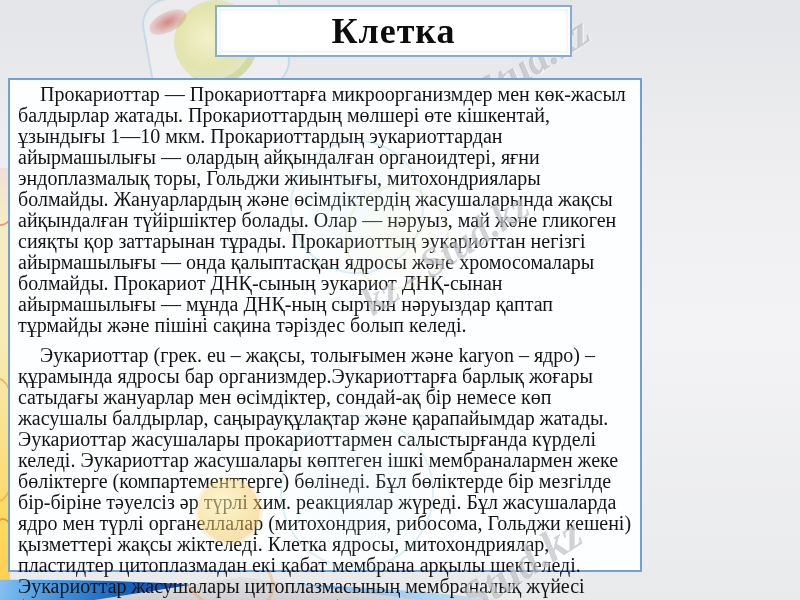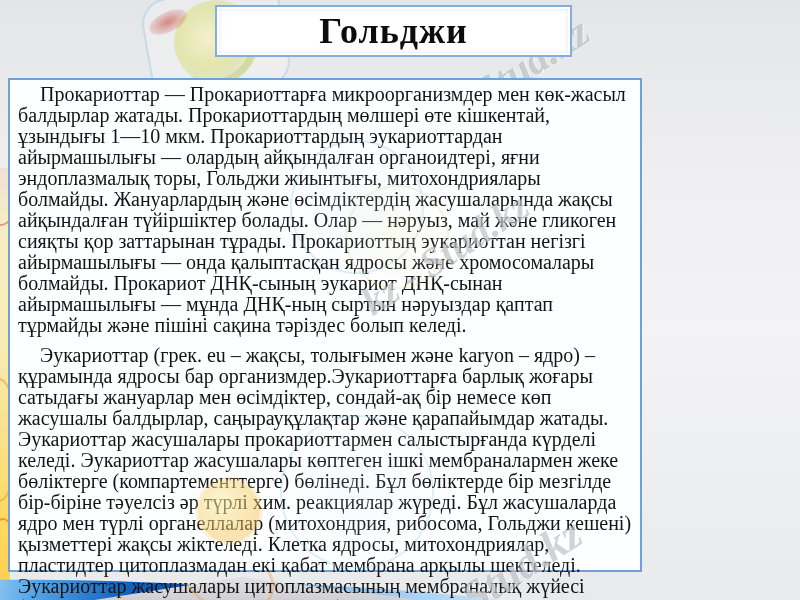--- a/index.html
+++ b/index.html
@@ -163,16 +163,16 @@
   <div class="watermark wm-title">Stud.kz</div>
   <div class="watermark wm-middle">kz - Stud.kz</div>
   <div class="watermark wm-bottom">Stud.kz</div>
 
   <div class="text-box">
     <p>Прокариоттар — Прокариоттарға микроорганизмдер мен көк-жасыл балдырлар жатады. Прокариоттардың мөлшері өте кішкентай, ұзындығы 1—10 мкм. Прокариоттардың эукариоттардан айырмашылығы — олардың айқындалған органоидтері, яғни эндоплазмалық торы, Гольджи жиынтығы, митохондриялары болмайды. Жануарлардың және өсімдіктердің жасушаларында жақсы айқындалған түйіршіктер болады. Олар — нәруыз, май және гликоген сияқты қор заттарынан тұрады. Прокариоттың эукариоттан негізгі айырмашылығы — онда қалыптасқан ядросы және хромосомалары болмайды. Прокариот ДНҚ-сының эукариот ДНҚ-сынан айырмашылығы — мұнда ДНҚ-ның сыртын нәруыздар қаптап тұрмайды және пішіні сақина тәріздес болып келеді.</p>
     <p>Эукариоттар (грек. eu – жақсы, толығымен және karyon – ядро) – құрамында ядросы бар организмдер.Эукариоттарға барлық жоғары сатыдағы жануарлар мен өсімдіктер, сондай-ақ бір немесе көп жасушалы балдырлар, саңырауқұлақтар және қарапайымдар жатады. Эукариоттар жасушалары прокариоттармен салыстырғанда күрделі келеді. Эукариоттар жасушалары көптеген ішкі мембраналармен жеке бөліктерге (компартементтерге) бөлінеді. Бұл бөліктерде бір мезгілде бір-біріне тәуелсіз әр түрлі хим. реакциялар жүреді. Бұл жасушаларда ядро мен түрлі органеллалар (митохондрия, рибосома, Гольджи кешені) қызметтері жақсы жіктеледі. Клетка ядросы, митохондриялар, пластидтер цитоплазмадан екі қабат мембрана арқылы шектеледі. Эукариоттар жасушалары цитоплазмасының мембраналық жүйесі (эндоплазмалық тор, Гольджи кешені) – жасуша әрекетін қамтамасыз ететін макромолекулаларды түзіп, жинақтайды. Эукариоттар жасушалары митоз жолымен бөлінеді.</p>
   </div>
 
   <div class="title-box">
-    <h1>Гольджи</h1>
+    <h1>Клетка</h1>
   </div>
 
 </div>
 
 </body></html>

